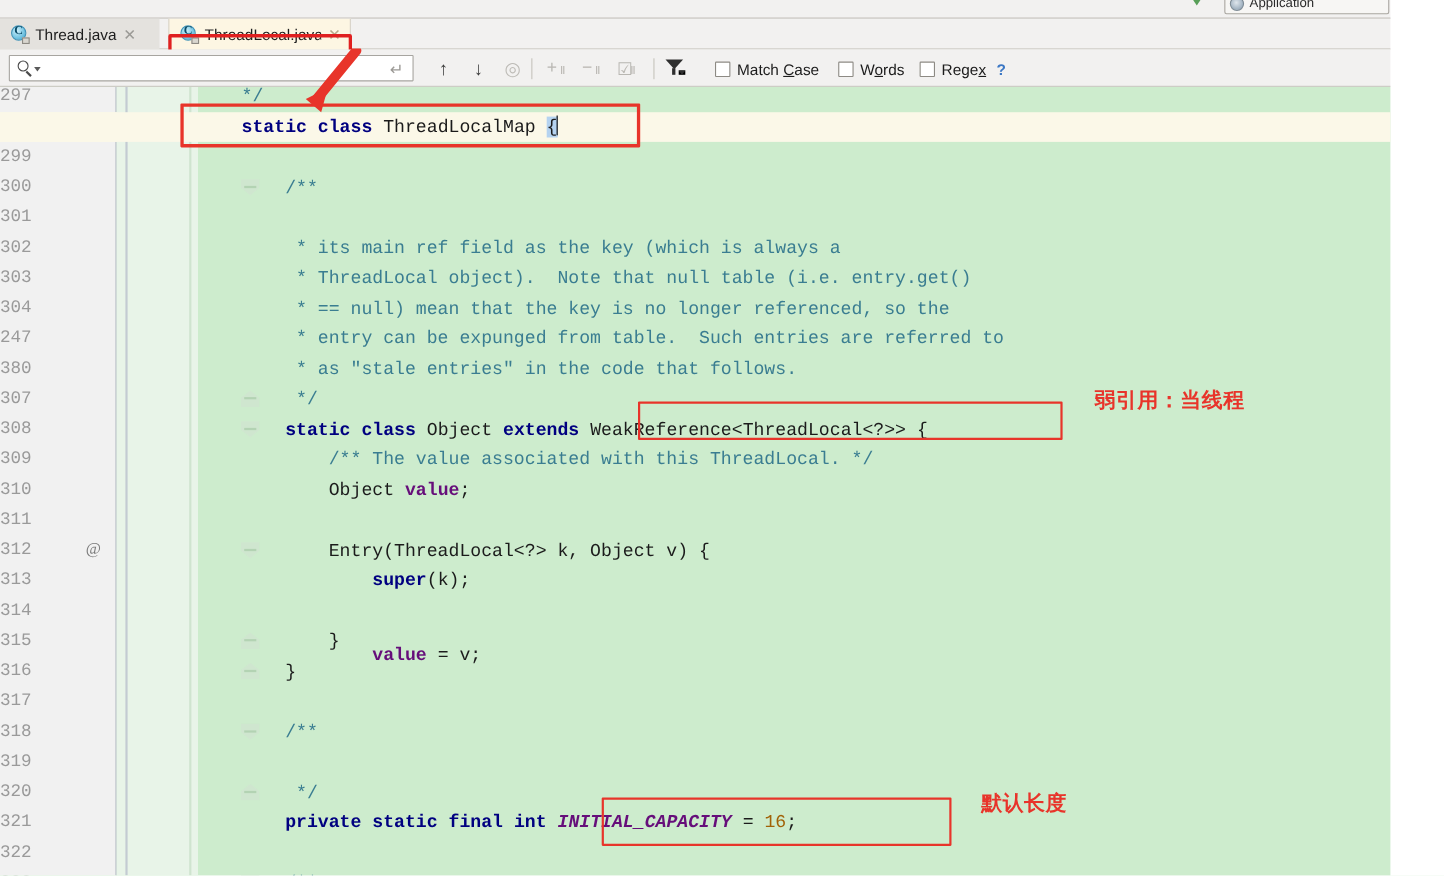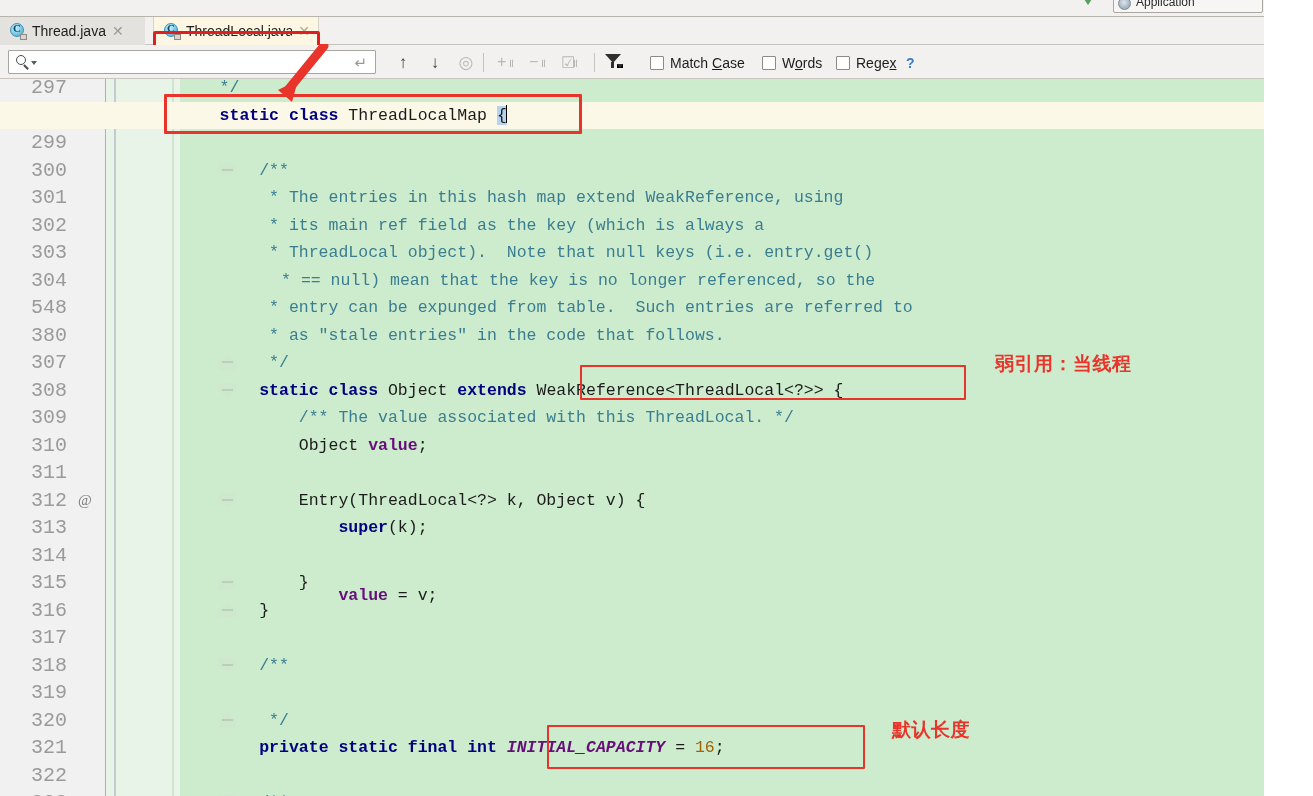--- a/index.html
+++ b/index.html
@@ -205,22 +205,22 @@
     position: absolute; left: 8px; top: 0; width: 2px; height: 717px;
     background: #c3cbd2;
   }
   .gutter-marks .vline2 {
     position: absolute; left: 66px; top: 0; width: 2px; height: 717px;
     background: #cfe4cf;
   }
   .lnrow {
     position: absolute; left: 0; width: 106px; height: 27.5px;
     font-family: "Liberation Mono", monospace;
-    font-size: 20px; color: #9a9a9a;
-    text-align: left; padding-left: 31px;
+    font-size: 16px; color: #9a9a9a;
+    text-align: left; padding-left: 0;
     line-height: 27.5px;
   }
   .lnrow.current { background: #fbf8e8; color: #8d8a6f; width: 180px; }
   .atmark {
     position: absolute; left: 78px; font-size: 15px; color: #7a7a7a;
     line-height: 27.5px; height: 27.5px;
     font-family: "Liberation Serif", serif;
   }
   .foldmark {
     position: absolute; left: 113px; width: 17px; height: 15px;
@@ -385,21 +385,21 @@
   <div class="editor">
     <div class="gutter">
         <div class="lnrow" style="top: -5px;">297</div>
         <div class="lnrow current" style="top: 22.5px;">298</div>
         <div class="lnrow" style="top: 50px;">299</div>
         <div class="lnrow" style="top: 77.5px;">300</div>
         <div class="lnrow" style="top: 105px;">301</div>
         <div class="lnrow" style="top: 132.5px;">302</div>
         <div class="lnrow" style="top: 160px;">303</div>
         <div class="lnrow" style="top: 187.5px;">304</div>
-        <div class="lnrow" style="top: 215px;">548</div>
+        <div class="lnrow" style="top: 215px;">247</div>
         <div class="lnrow" style="top: 242.5px;">380</div>
         <div class="lnrow" style="top: 270px;">307</div>
         <div class="lnrow" style="top: 297.5px;">308</div>
         <div class="lnrow" style="top: 325px;">309</div>
         <div class="lnrow" style="top: 352.5px;">310</div>
         <div class="lnrow" style="top: 380px;">311</div>
         <div class="lnrow" style="top: 407.5px;">312</div>
         <div class="atmark" style="top: 407.5px;">@</div>
         <div class="lnrow" style="top: 435px;">313</div>
         <div class="lnrow" style="top: 462.5px;">314</div>
@@ -454,24 +454,23 @@
         </div>
         <div class="foldmark down" style="top: 716px;">
           <span class="shape"></span>
         </div>
       </div>
     <div class="codelayer" id="codelayer">
         <div class="cline" style="top: -5px;"><span class="cmt">    */</span></div>
         <div class="cline currentline" style="top: 22.5px;"><span>    </span><span class="kw">static</span><span> </span><span class="kw">class</span><span> ThreadLocalMap </span><span class="sel">{</span><span class="caret"></span></div>
         <div class="cline" style="top: 50px;"></div>
         <div class="cline" style="top: 77.5px;"><span class="cmt">        /**</span></div>
-        <div class="cline" style="top: 105px;"><span class="cmt">         * The entries in this hash map extend WeakReference, using</span></div>
         <div class="cline" style="top: 132.5px;"><span class="cmt">         * its main ref field as the key (which is always a</span></div>
-        <div class="cline" style="top: 160px;"><span class="cmt">         * ThreadLocal object).  Note that null keys (i.e. entry.get()</span></div>
-        <div class="cline" style="top: 187.5px; margin-left: 12px;"><span class="cmt">         * == null) mean that the key is no longer referenced, so the</span></div>
+        <div class="cline" style="top: 160px;"><span class="cmt">         * ThreadLocal object).  Note that null table (i.e. entry.get()</span></div>
+        <div class="cline" style="top: 187.5px;"><span class="cmt">         * == null) mean that the key is no longer referenced, so the</span></div>
         <div class="cline" style="top: 215px;"><span class="cmt">         * entry can be expunged from table.  Such entries are referred to</span></div>
         <div class="cline" style="top: 242.5px;"><span class="cmt">         * as "stale entries" in the code that follows.</span></div>
         <div class="cline" style="top: 270px;"><span class="cmt">         */</span></div>
         <div class="cline" style="top: 297.5px;"><span>        </span><span class="kw">static</span><span> </span><span class="kw">class</span><span> Object </span><span class="kw">extends</span><span> WeakReference&lt;ThreadLocal&lt;?&gt;&gt; {</span></div>
         <div class="cline" style="top: 325px;"><span class="cmt">            /** The value associated with this ThreadLocal. */</span></div>
         <div class="cline" style="top: 352.5px;"><span>            Object </span><span class="fld">value</span><span>;</span></div>
         <div class="cline" style="top: 380px;"></div>
         <div class="cline" style="top: 407.5px;"><span>            Entry(ThreadLocal&lt;?&gt; k, Object v) {</span></div>
         <div class="cline" style="top: 435px;"><span>                </span><span class="kw">super</span><span>(k);</span></div>
         <div class="cline" style="top: 462.5px; margin-top: 40px;"><span>                </span><span class="fld">value</span><span> = v;</span></div>

